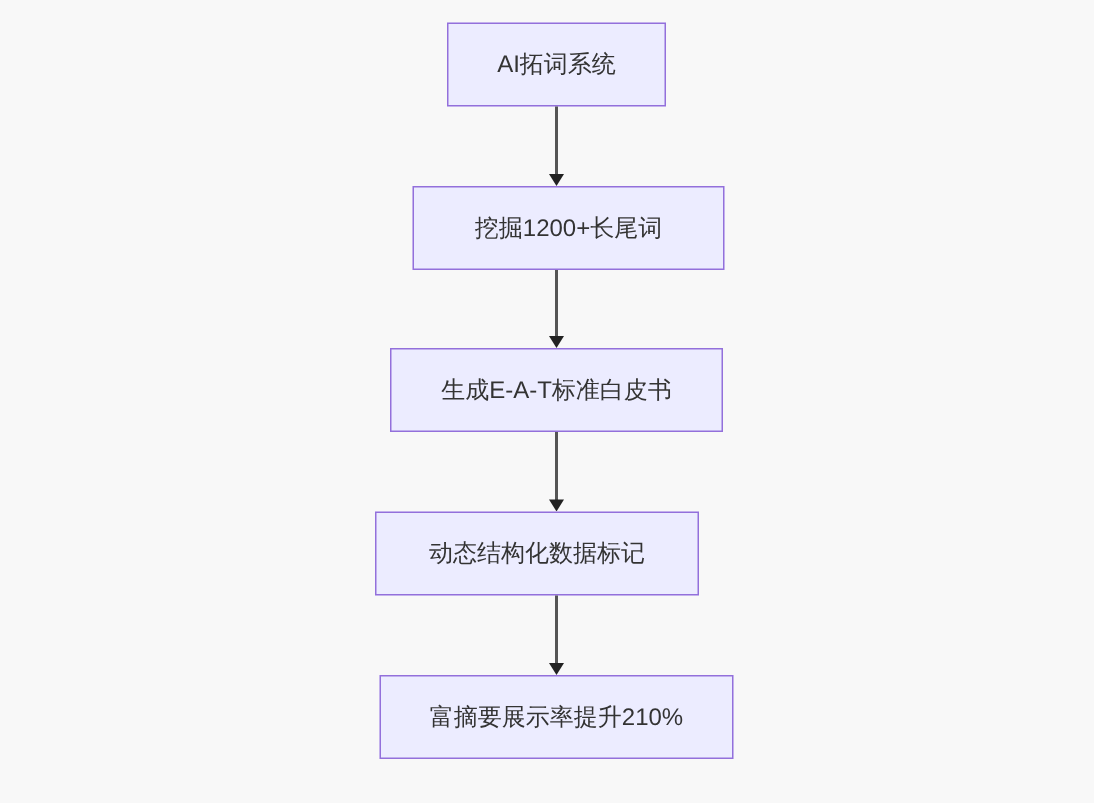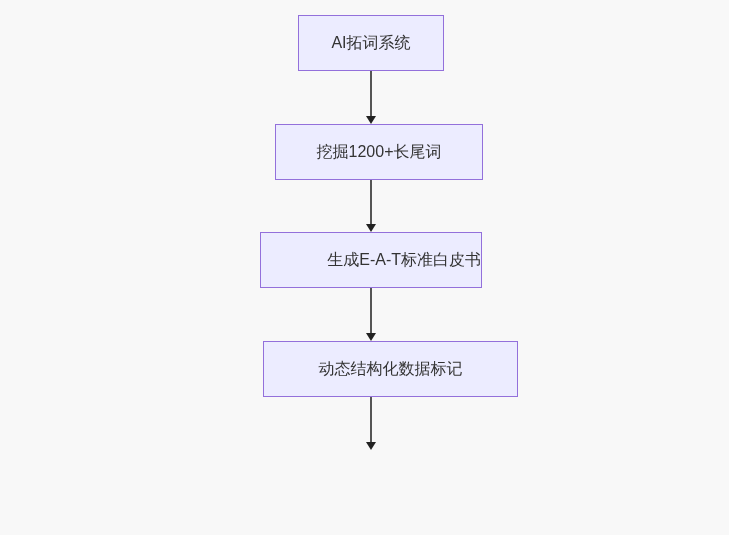--- a/index.html
+++ b/index.html
@@ -21,22 +21,22 @@
     border: 1px solid #9370DB;
     display: flex;
     align-items: center;
     justify-content: center;
     color: #333333;
     font-size: 16px;
     white-space: nowrap;
   }
   .node-1 { left: 298px; top: 15px;  width: 146px; }
   .node-2 { left: 275px; top: 124px; width: 208px; }
-  .node-3 { left: 260px; top: 232px; width: 222px; justify-content: flex-end; }
-  .node-4 { left: 263px; top: 341px; width: 255px; }
+  .node-3 { left: 260px; top: 232px; width: 222px; }
+  .node-4 { left: 250px; top: 341px; width: 216px; }
   .node-5 { left: 253px; top: 450px; width: 236px; }
 
   .flow-arrow {
     position: absolute;
     left: 365px;
     width: 12px;
   }
   .arrow-1 { top: 71px;  height: 53px; }
   .arrow-2 { top: 180px; height: 52px; }
   .arrow-3 { top: 288px; height: 53px; }
@@ -91,14 +91,17 @@
 
   <div class="flow-node node-4">
     <span>动态结构化数据标记</span>
   </div>
 
   <div class="flow-arrow arrow-4">
     <div class="arrow-line"></div>
     <div class="arrow-head"></div>
   </div>
 
+  <div class="flow-node node-5">
+    <span>富摘要展示率提升210%</span>
+  </div>
 
 </div>
 
 </body></html>

